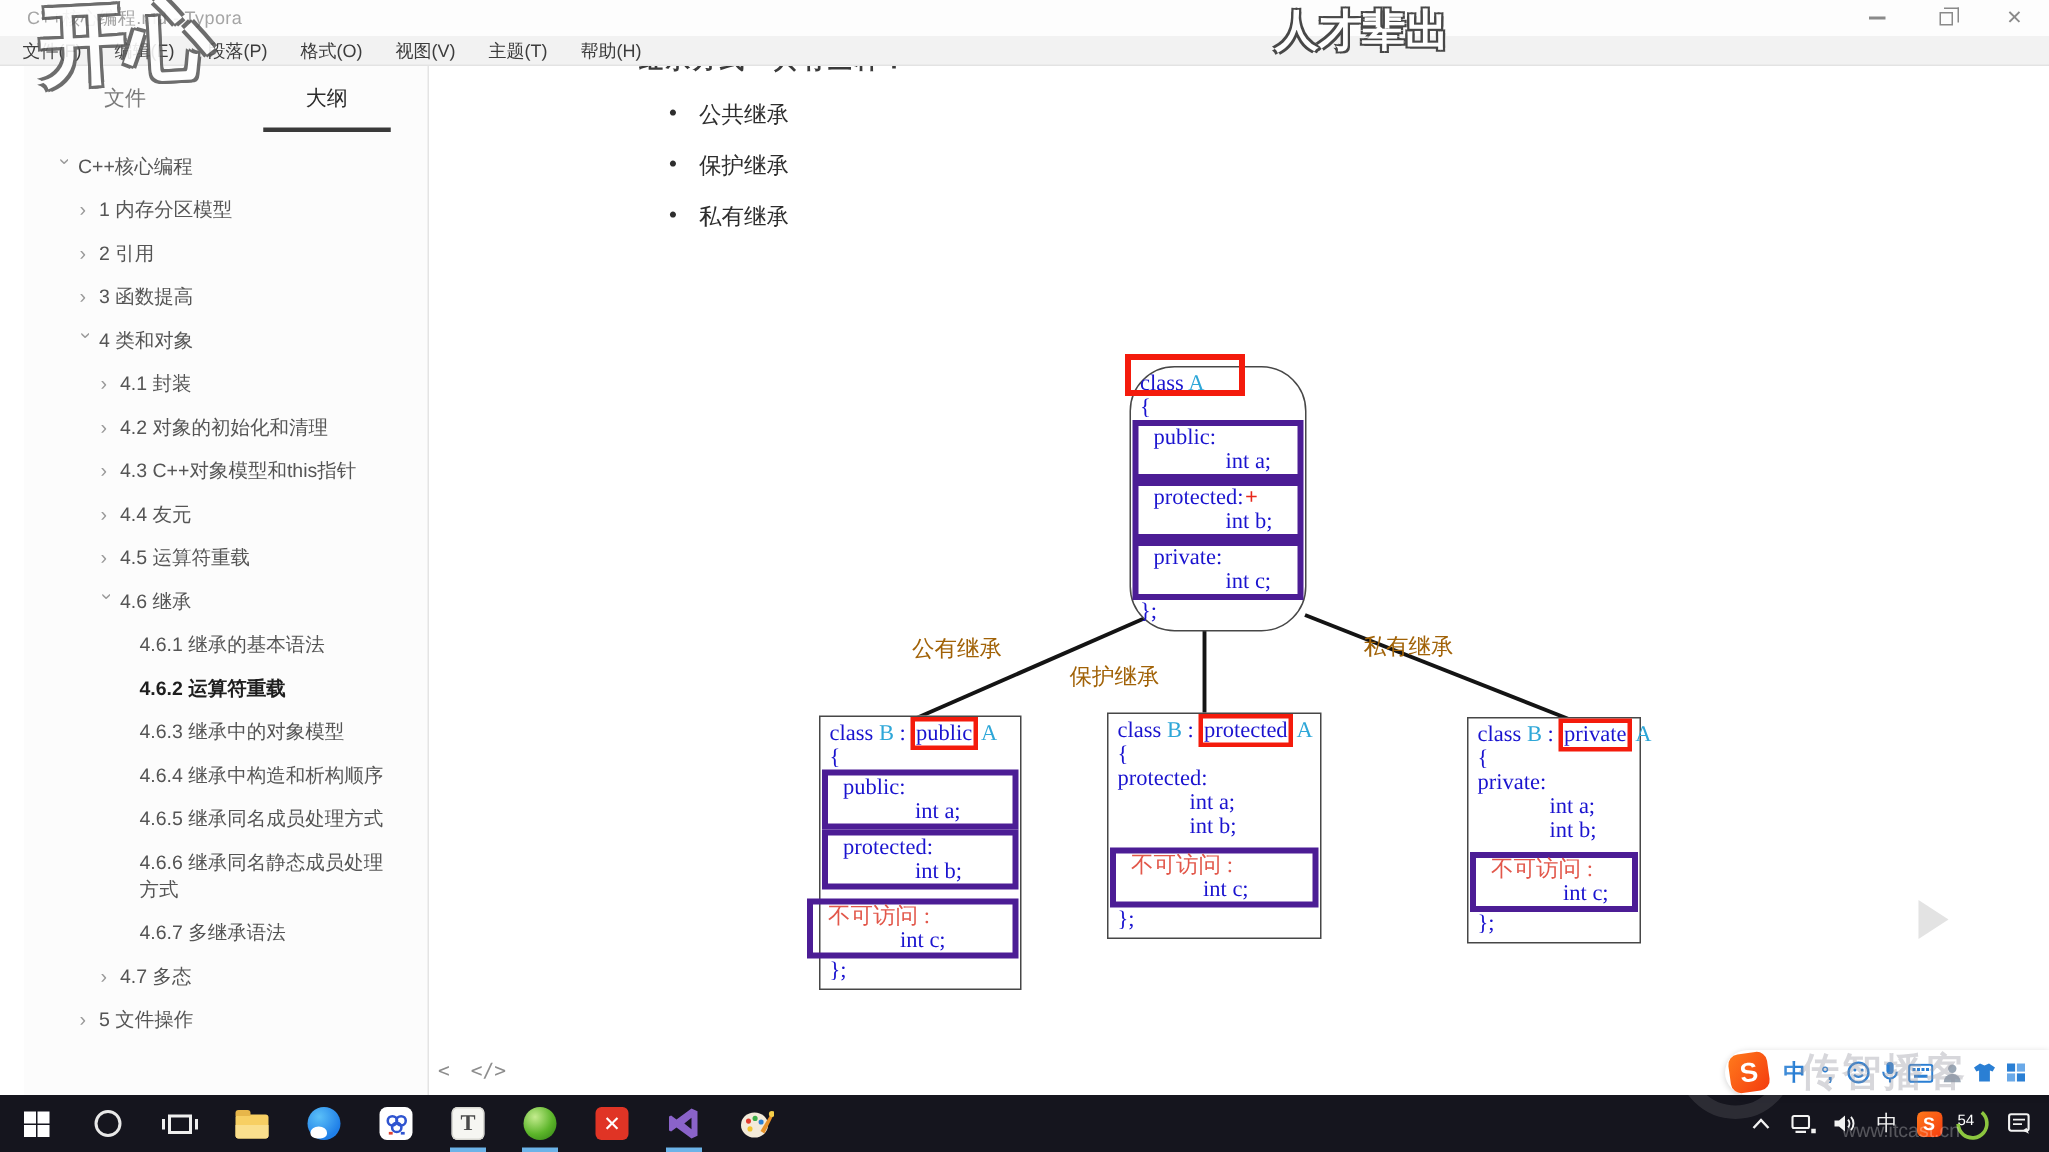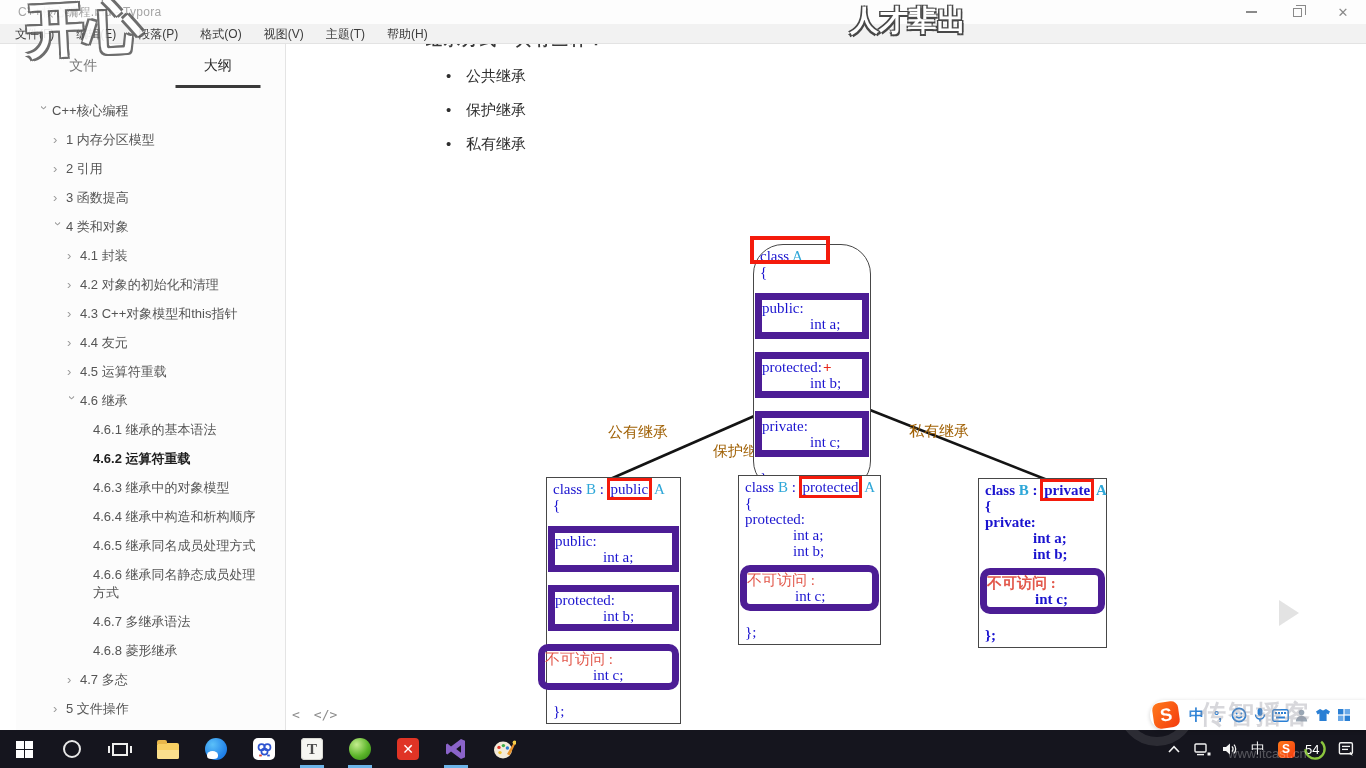--- a/index.html
+++ b/index.html
@@ -52,28 +52,28 @@
   .edge-label { position:absolute; font-size:15px; color:#a16207; }
   .el1 { left:322px; top:379px; }
   .el2 { left:427px; top:398px; }
   .el3 { left:623px; top:378px; }
 
   .cbox { position:absolute; background:#fff; border:1px solid #474747; padding:3px 6px 4px 6px;
           font-family:"Liberation Serif","DejaVu Serif",serif; font-size:15px; line-height:16px; color:#1a13cf; }
   .boxA { left:467px; top:200px; width:118px;border-radius:30px; }
   .box1 { left:260px; top:433px; width:135px; }
   .box2 { left:452px; top:431px; width:143px; }
-  .box3 { left:692px; top:434px; width:129px;font-weight:bold; }
+  .box3 { left:692px; top:434px; width:116px; }
   .cl { white-space:nowrap; }
   .ind { padding-left:48px; }
   .cy { color:#2ea7d8; }
   .na { color:#e2574a; }
-  .red-group { border:7px solid #4c1d95; margin:13px -5px; padding:0 0; }
+  .red-group { border:4px solid #4c1d95; margin:0 -5px; padding:0 10px; }
   .red-group.wide { margin-left:-15px; }
-  .red-group.gap { margin-top:6px;border-radius:10px; }
+  .red-group.gap { margin-top:6px; }
   .kwbox { border:3px solid #f41b0c; padding:0 1px; margin:0 -1px; }
   .annA-title { position:absolute; left:-4px; top:-9px; width:80px; height:28px; border:4px solid #f41b0c; pointer-events:none; }
   .redplus { color:#e8271a; font-weight:bold; margin-left:1px; }
 
   .efooter { position:absolute; left:6px; bottom:8px; display:flex; gap:14px; color:#8d8d8d; }
   .ef-btn { font-size:13px; cursor:pointer; font-family:"DejaVu Sans Mono",monospace; }
 
   
   .sogoubar { position:absolute; right:0; bottom:38px; width:216px; height:30px; background:#fff; z-index:20;
               border-radius:15px 0 0 15px; box-shadow:0 1px 4px rgba(0,0,0,.18); display:flex; align-items:center; padding-left:3px; }
@@ -101,21 +101,21 @@
   .netdisk { width:22px; height:22px; background:#fff; border-radius:5px; display:flex; align-items:center; justify-content:center; }
   .typora-ic { width:22px; height:22px; background:#f6f6f2; border-radius:4px; color:#4a4a4a; font-family:"Liberation Serif",serif;
                font-size:15px; font-weight:bold; display:flex; align-items:center; justify-content:center; box-shadow:inset 0 0 0 1px #d8d8d2; }
   .greensphere { width:22px; height:22px; border-radius:50%; background:radial-gradient(circle at 35% 30%,#c4ec8e,#5cb52a 55%,#2e7d14); }
   .redx { width:22px; height:22px; background:#e03425; border-radius:4px; color:#fff; font-size:14px; font-weight:bold; display:flex; align-items:center; justify-content:center; }
   .tray { margin-left:auto; display:flex; align-items:center; gap:4px; padding-right:8px; }
   .tray-ic { width:24px; height:38px; display:flex; align-items:center; justify-content:center; color:#f2f2f2; cursor:pointer; position:relative; }
   .tray-lang { font-size:14px; }
   .slogo-sm { width:17px; height:17px; border-radius:4px; background:linear-gradient(135deg,#ff7a1c,#f43b0e); color:#fff; font-weight:bold; font-size:12px; display:flex; align-items:center; justify-content:center; }
   .batt { width:28px; }
-  .batt .num { position:absolute; left:3px; top:12px; font-size:13px; color:#fff; }
+  .batt .num { position:absolute; left:3px; top:12px; font-size:10px; color:#fff; }
 
   
   .danmaku { position:absolute; z-index:60; font-weight:bold; color:#fff; pointer-events:none; white-space:nowrap; }
   .d1 { left:26px; top:-10px; font-size:58px; opacity:.88; transform:rotate(-3deg);
         text-shadow:2px 2px 0 #5a5a5a,-2px -2px 0 #5a5a5a,2px -2px 0 #5a5a5a,-2px 2px 0 #5a5a5a,0 2px 0 #5a5a5a,0 -2px 0 #5a5a5a; }
   .d2 { left:850px; top:1px; font-size:29px; opacity:.95;
         text-shadow:1.5px 1.5px 0 #3f3f3f,-1.5px -1.5px 0 #3f3f3f,1.5px -1.5px 0 #3f3f3f,-1.5px 1.5px 0 #3f3f3f; }
   .biliplay { position:absolute; left:1243px; top:576px; z-index:50; opacity:.95; pointer-events:none; }
   .wm { position:absolute; z-index:70; pointer-events:none; font-weight:bold;text-align:center; }
   .wm1 { left:1200px; top:697px; font-size:26px; color:rgba(150,150,160,.38); letter-spacing:2px; }
@@ -175,21 +175,20 @@
         <div class="o-item lv2"><span class="chev">›</span><span>4.4 友元</span></div>
         <div class="o-item lv2"><span class="chev">›</span><span>4.5 运算符重载</span></div>
         <div class="o-item lv2"><span class="chev down">›</span><span>4.6 继承</span></div>
         <div class="o-item lv3"><span>4.6.1 继承的基本语法</span></div>
         <div class="o-item lv3 active"><span>4.6.2 运算符重载</span></div>
         <div class="o-item lv3"><span>4.6.3 继承中的对象模型</span></div>
         <div class="o-item lv3"><span>4.6.4 继承中构造和析构顺序</span></div>
         <div class="o-item lv3"><span>4.6.5 继承同名成员处理方式</span></div>
         <div class="o-item lv3" style="width:250px;white-space:normal;"><span>4.6.6 继承同名静态成员处理方式</span></div>
         <div class="o-item lv3"><span>4.6.7 多继承语法</span></div>
-        <div class="o-item lv3"><span>4.6.8 菱形继承</span></div>
         <div class="o-item lv2"><span class="chev">›</span><span>4.7 多态</span></div>
         <div class="o-item lv1"><span class="chev">›</span><span>5 文件操作</span></div>
       </div>
     </aside>
 
     <main class="content">
       <div class="clipped">
           <span>继承方式一共有三种：</span>
         </div>
 

